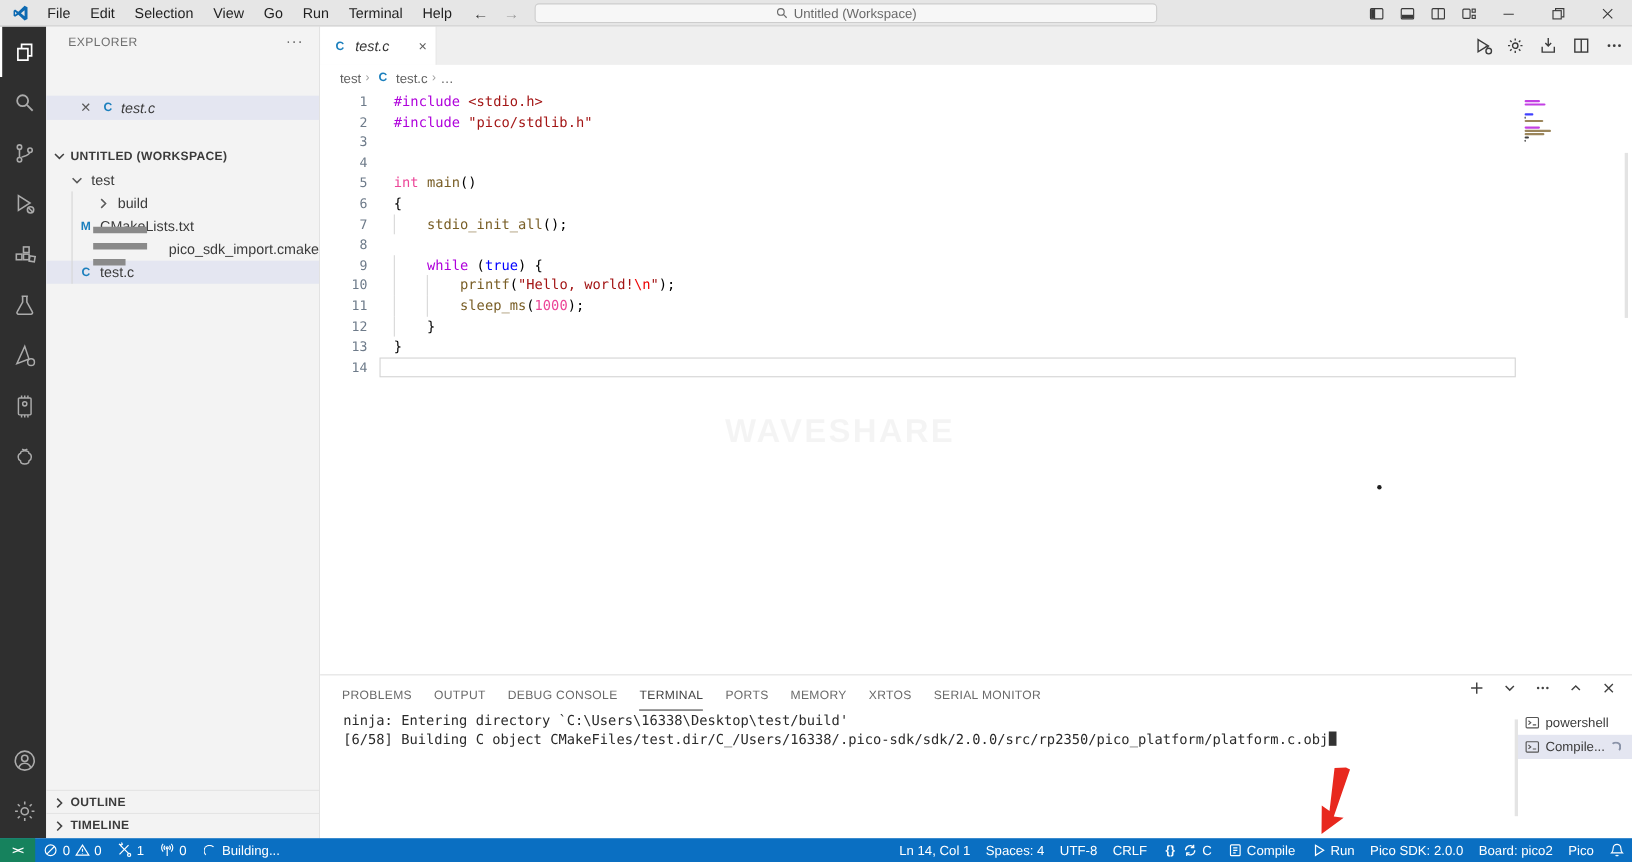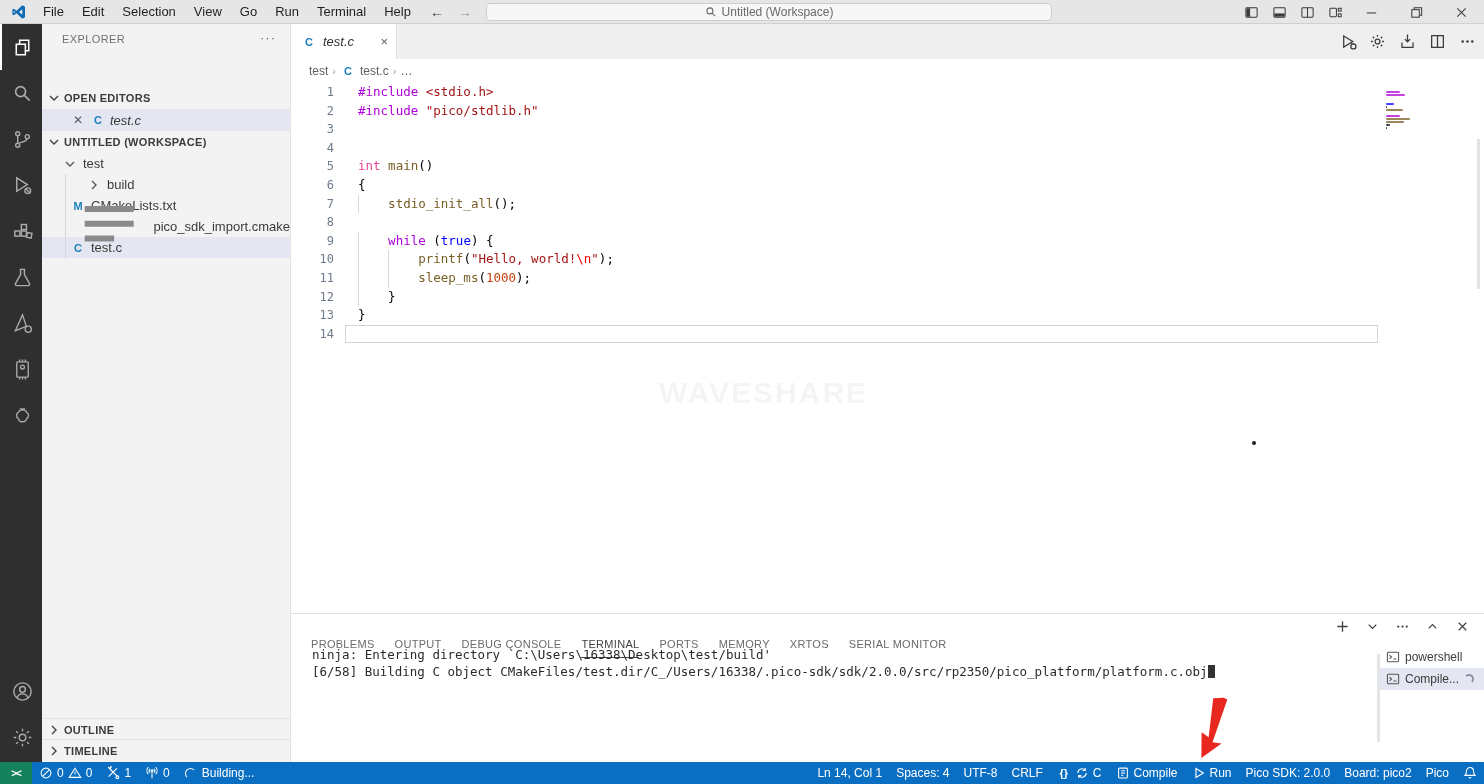--- a/index.html
+++ b/index.html
@@ -78,21 +78,21 @@
     border:1px solid #d4d4d4; pointer-events:none; }
   #watermark { position:absolute; left:368px; top:293px; font-size:30px; font-weight:800;
     letter-spacing:2px; color:rgba(0,0,0,0.045); }
   #minimap { position:absolute; right:74px; top:8px; width:24px; }
   .mm-line { height:2px; margin-bottom:1px; border-radius:1px; opacity:.75; }
   #editor-scrollbar { position:absolute; right:4px; top:56px; width:3px; height:150px; background:#e3e3e3; }
 
   
   #panel { position:absolute; left:291px; top:613px; width:1193px; height:149px; background:#fff;
     border-top:1px solid #e0e0e0; }
-  #panel-tabs { position:absolute; left:20px; top:16px; height:28px; display:flex; gap:20px; align-items:center; }
+  #panel-tabs { position:absolute; left:20px; top:4px; height:28px; display:flex; gap:20px; align-items:center; }
   .panel-tab { font-size:11px; letter-spacing:.3px; color:#6a6a6a; height:28px; line-height:28px; }
   .panel-tab.active { color:#424242; border-bottom:1px solid #424242; }
   #panel-actions { position:absolute; right:14px; top:0; height:28px; display:flex; align-items:center; gap:15px; color:#424242; }
   #panel-actions .ic { width:15px; height:15px; }
   #terminal-body { position:absolute; left:0; top:32px; right:104px; bottom:0;
     font-family:"DejaVu Sans Mono","Liberation Mono",monospace; font-size:12.5px; line-height:17px; color:#2b2b2b; }
   .term-line { position:relative; padding-left:21px; white-space:pre; }
   .term-badge { display:inline-block; background:#4d4d4d; color:#fff; font-size:9px; line-height:12px;
     padding:0 4px; border-radius:2px; margin-right:2px; vertical-align:1px; }
   .term-decor { position:absolute; left:7px; top:5px; width:7px; height:7px; border:1px solid #9a9a9a; border-radius:50%; }
@@ -314,28 +314,20 @@
         </span>
       </div>
     </div>
 </div>
 
 <div id="sidebar">
   <div id="sidebar-title">EXPLORER</div>
   <div id="sidebar-ellipsis">···</div>
 
   <div id="open-editors-sec">
-    <div class="sec-header">
-      <span class="ic">
-        <svg viewBox="0 0 16 16" fill="none" stroke="currentColor" stroke-width="1.4">
-            <path d="M4 6l4 4 4-4"></path>
-          </svg>
-      </span>
-      <span>OPEN EDITORS</span>
-    </div>
     <div id="open-editors-list">
         <div class="oe-row selected">
      <span class="oe-close">✕</span>
      <b class="letter-ic">C</b>
      <span class="italic">test.c</span>
    </div>
       </div>
   </div>
 
   <div id="workspace-sec">
@@ -542,21 +534,21 @@
           <span class="code-text" style="color:#000000">);</span>
         </div>
         <div class="code-row">
 
       <span class="guide" style="left:67px"></span>
           <span class="guide" style="left:97.1px"></span>
           <span class="gutter">11</span>
           <span class="code-text" style="color:#000000">        </span>
           <span class="code-text" style="color:#795e26">sleep_ms</span>
           <span class="code-text" style="color:#000000">(</span>
-          <span class="code-text" style="color:#c2410c">1000</span>
+          <span class="code-text" style="color:#ec4899">1000</span>
           <span class="code-text" style="color:#000000">);</span>
         </div>
         <div class="code-row">
 
       <span class="guide" style="left:67px"></span>
           <span class="gutter">12</span>
           <span class="code-text" style="color:#000000">    }</span>
         </div>
         <div class="code-row">
 

